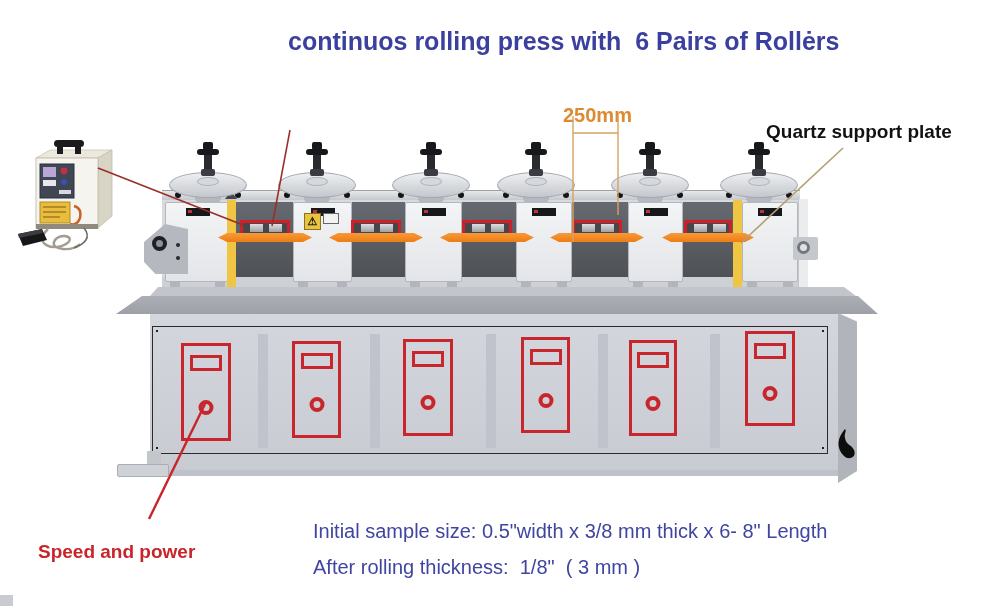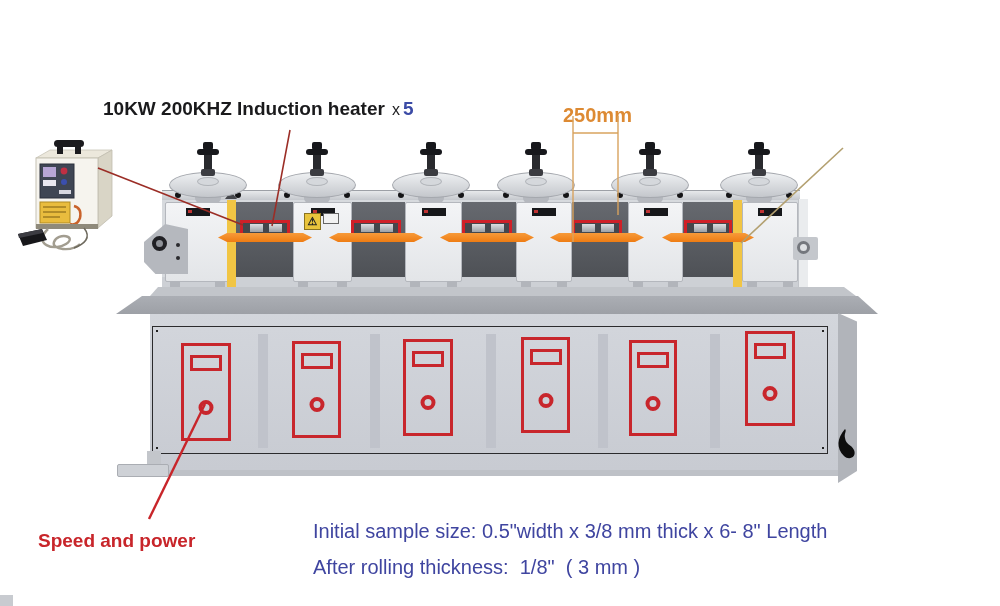--- a/index.html
+++ b/index.html
@@ -10,21 +10,21 @@
   .title{left:288px;top:27px;font-size:25px;font-weight:bold;color:#3b3f9e;white-space:pre}
   .heater-label{left:103px;top:98px;font-size:19px;font-weight:bold;color:#1a1a1c;white-space:pre}
   .heater-label .times{font-size:16px;font-weight:normal;margin-left:7px;color:#232325}
   .heater-label .count{color:#3b4ba6;margin-left:3px;font-size:19px;font-weight:bold}
   .dim-label{left:563px;top:104px;font-size:20px;font-weight:bold;color:#dd8a33}
   .quartz-label{left:766px;top:121px;font-size:19px;font-weight:bold;color:#121212}
   .sample-line{left:313px;font-size:20px;color:#3f45a0;white-space:pre}
   .sample-1{top:520px}
   .sample-2{top:556px}
   .ctrl-label{left:38px;font-size:19px;font-weight:bold;color:#c8252a}
-  .ctrl-1{top:530px}
+  .ctrl-1{top:541px}
   .ctrl-2{top:576px}
   #machine{left:0;top:0;width:1000px;height:606px}
   #overlay{left:0;top:0;pointer-events:none}
   #heater-device{left:14px;top:128px}
 </style>
 </head>
 <body>
 
 <div class="stage">
 
@@ -231,25 +231,26 @@
     <line x1="29" y1="84" x2="52" y2="84" stroke="#7a5d12"></line>
     <line x1="29" y1="89" x2="46" y2="89" stroke="#7a5d12"></line>
     <path d="M60 78 q8 2 6 12 q-3 8 -10 6" fill="none" stroke="#c9622a" stroke-width="2.5"></path>
     <rect x="22" y="96" width="62" height="5" fill="#8f8a7b"></rect>
     <path d="M34 101 C18 116 40 124 52 116 C64 108 44 104 40 114 C37 122 58 124 66 116" fill="none" stroke="#a29d90" stroke-width="2.4"></path>
     <path d="M70 100 C78 110 70 116 60 120" fill="none" stroke="#6e6a5e" stroke-width="1.6"></path>
     <polygon points="4,106 28,101 33,112 9,118" fill="#17171a"></polygon>
     <polygon points="4,106 28,101 29,105 5,110" fill="#3c3c42"></polygon>
   </svg>
 
-
-  <div class="a heater-label"><span>10KW 200KHZ Induction heater</span><span class="times">x</span><span class="count">5</span></div>
+  <div class="a title">continuos rolling press with  6 Pairs of Rollėrs</div>
+
 
   <div class="a dim-label">250mm</div>
 
+  <div class="a quartz-label">Quartz support plate</div>
 
   <div class="a sample-line sample-1">Initial sample size: 0.5"width x 3/8 mm thick x 6- 8" Length</div>
   <div class="a sample-line sample-2">After rolling thickness:  1/8"  ( 3 mm )</div>
 
   <div class="a ctrl-label ctrl-1">Speed and power</div>
 
   <svg class="a" id="overlay" width="1000" height="606" viewBox="0 0 1000 606">
     <line x1="98" y1="168" x2="243" y2="225" stroke="#9b2d26" stroke-width="1.6"></line>
     <line x1="290" y1="130" x2="272" y2="226" stroke="#9b2d26" stroke-width="1.6"></line>
     <line x1="843" y1="148" x2="741" y2="243" stroke="#b3a070" stroke-width="1.6"></line>

